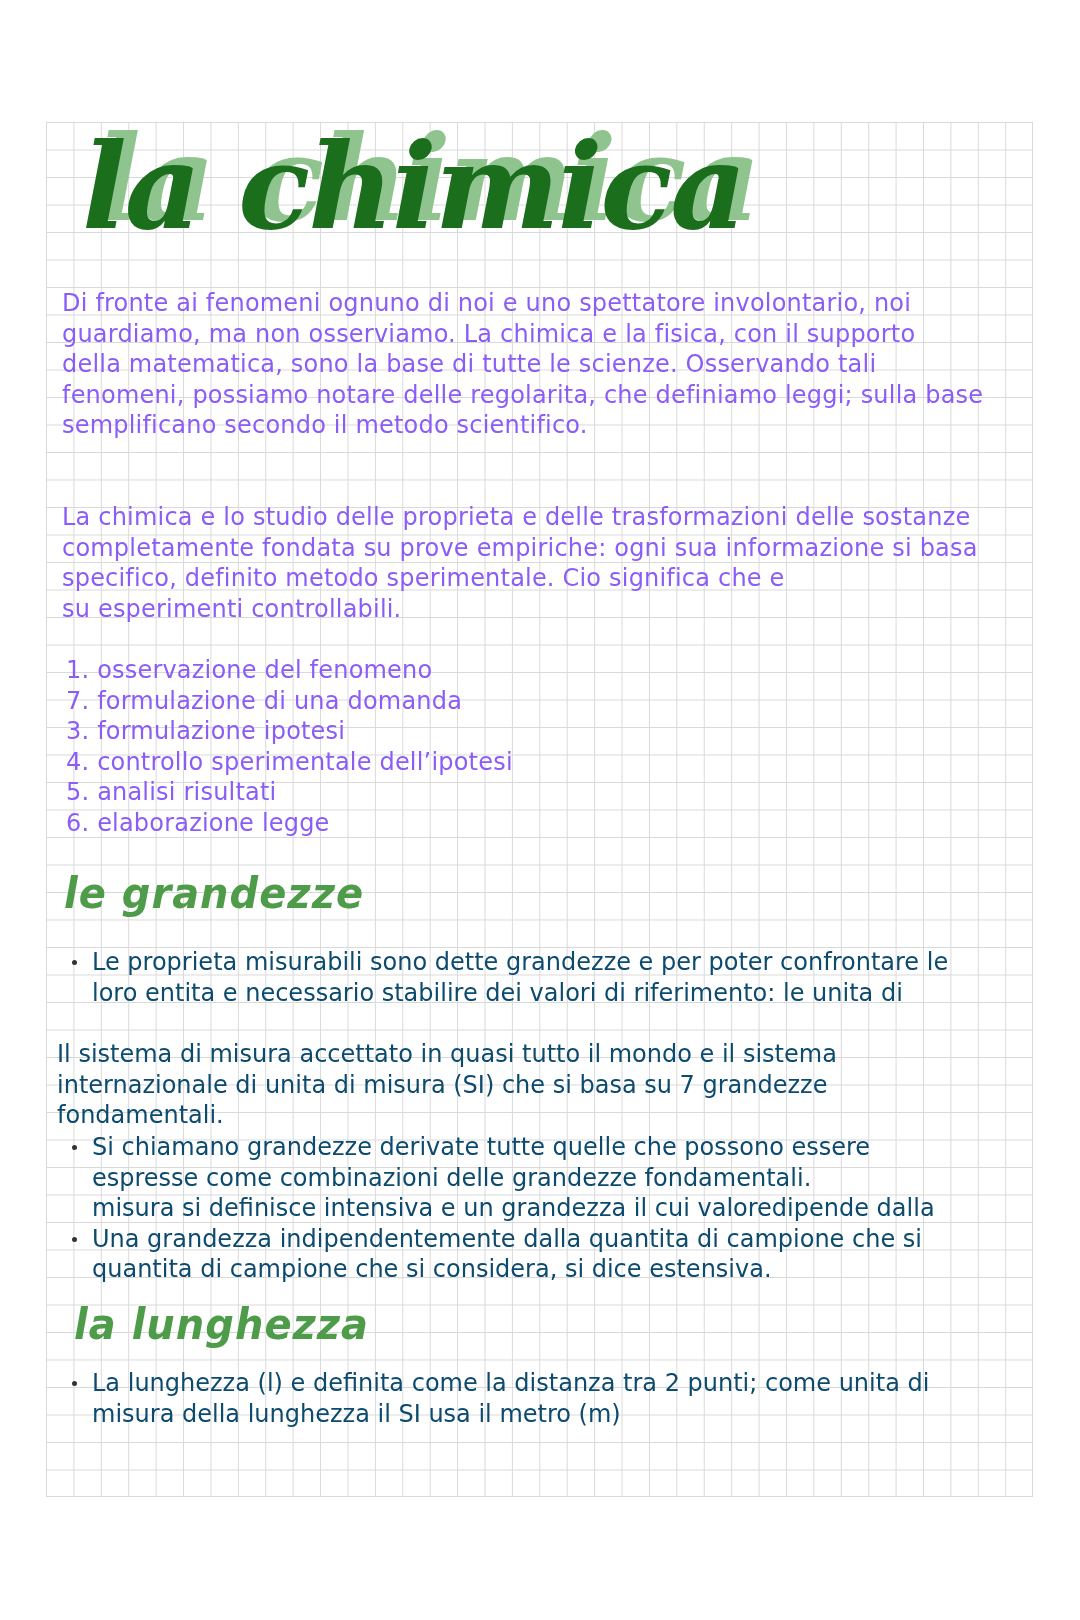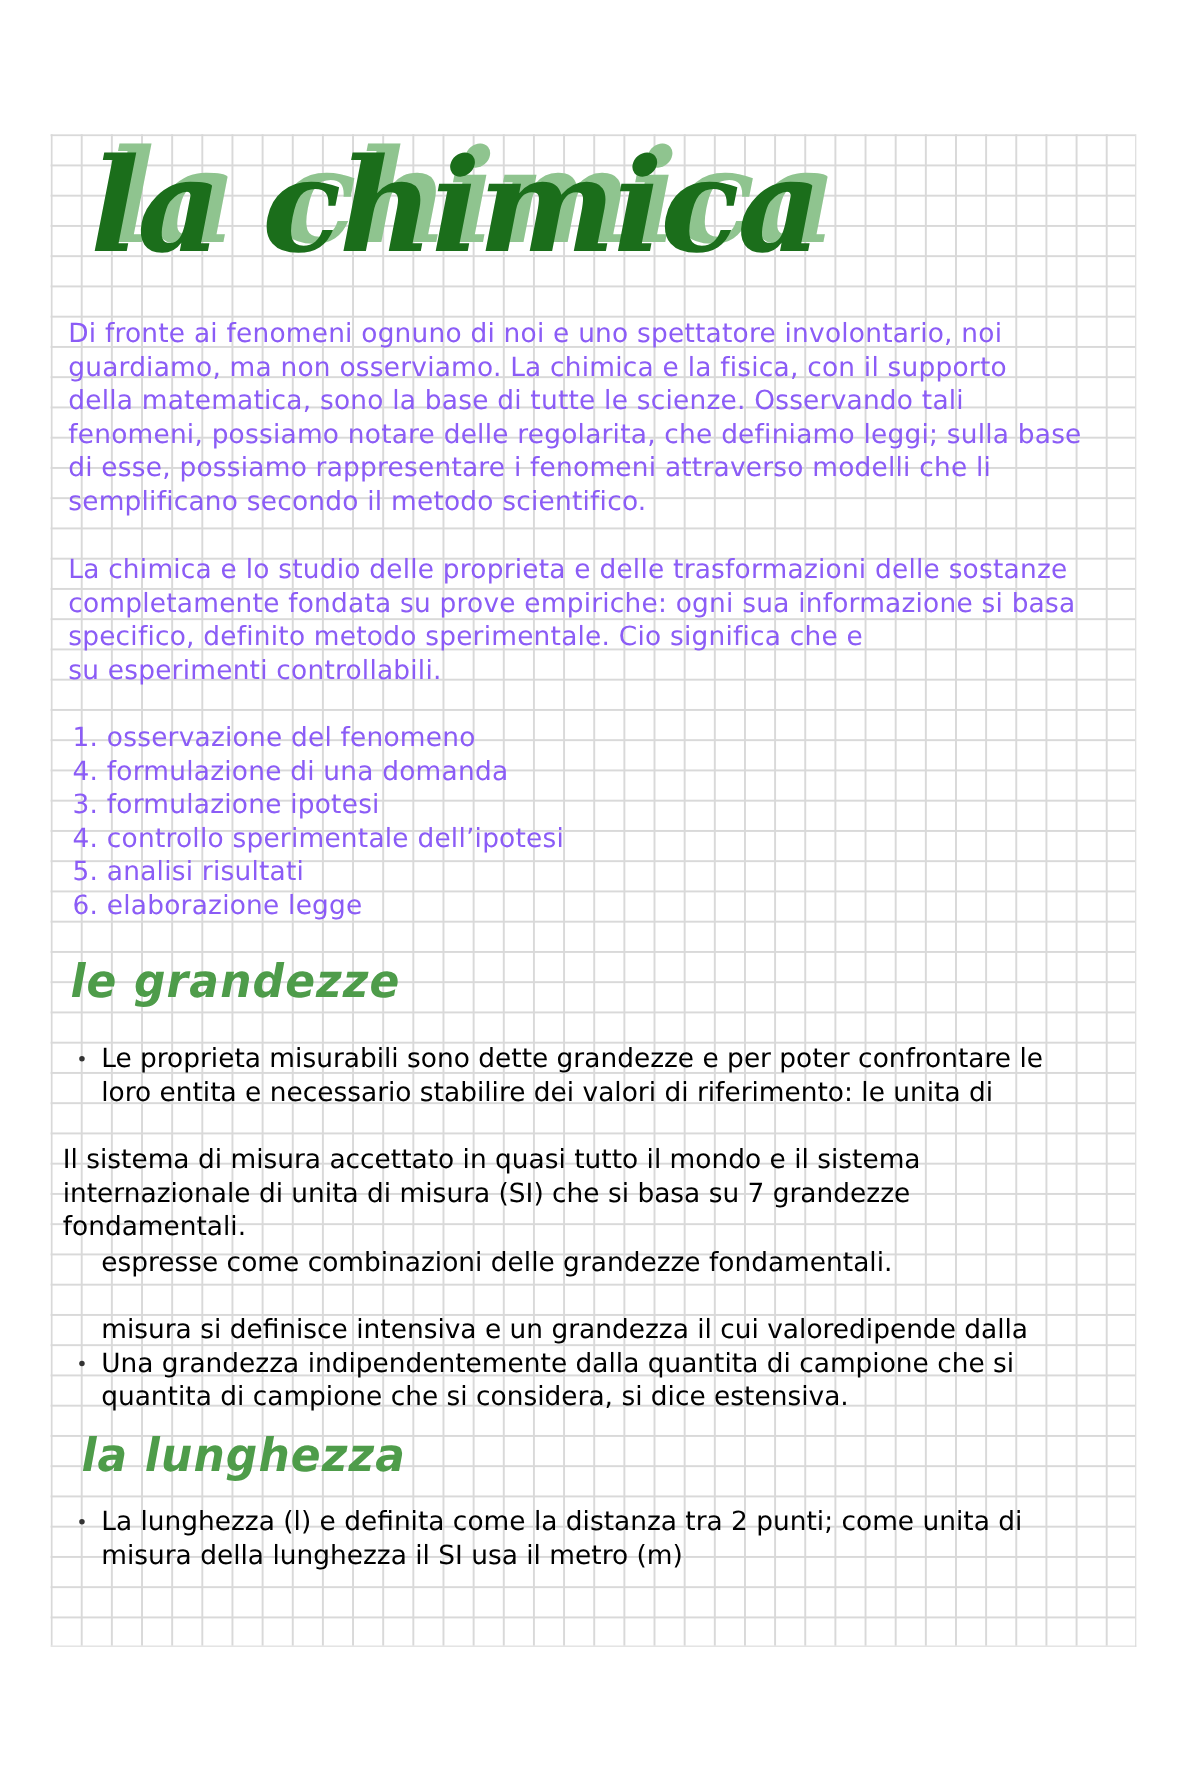--- a/index.html
+++ b/index.html
@@ -81,21 +81,21 @@
     white-space: nowrap;
     transform: scaleY(1.05);
   }
   .h-grandezze { left: 64px; top: 868px; }
   .h-lunghezza { left: 74px; top: 1299px; }
   .bullet-block {
     position: absolute;
     font-size: 24px;
     line-height: 30.6px;
     white-space: nowrap;
-    color: #000000;
+    color: #0c4a6e;
   }
   .bullet-block .line { display: block; height: 30.6px; position: relative; }
   .bullet-block .dot {
     position: absolute;
     left: -20px;
     top: 13px;
     width: 5px;
     height: 5px;
     border-radius: 50%;
     background: #333;
@@ -114,54 +114,54 @@
 <div class="title">
   <span class="shadow">la chimica</span>
   <span class="main">la chimica</span>
 </div>
 
 <div class="text p1">
   <span class="line">Di fronte ai fenomeni ognuno di noi e uno spettatore involontario, noi</span>
   <span class="line">guardiamo, ma non osserviamo. La chimica e la fisica,  con il supporto</span>
   <span class="line">della matematica, sono la base di tutte le scienze. Osservando tali</span>
   <span class="line">fenomeni, possiamo notare delle regolarita, che definiamo leggi; sulla base</span>
-  <span class="line">di esse, possiamo rappresentare i fenomeni attraverso modelli che li</span>
   <span class="line">semplificano secondo il metodo scientifico.</span>
 </div>
 
 <div class="text p2">
   <span class="line">La chimica e lo studio delle proprieta e delle trasformazioni delle sostanze</span>
   <span class="line">completamente fondata su prove empiriche: ogni sua informazione si basa</span>
   <span class="line">specifico, definito metodo sperimentale. Cio significa che e</span>
   <span class="line">su esperimenti controllabili.</span>
 </div>
 
 <div class="text steps">
   <span class="line">1. osservazione del fenomeno</span>
-  <span class="line">4. formulazione di una domanda</span>
+  <span class="line">7. formulazione di una domanda</span>
   <span class="line">3. formulazione ipotesi</span>
   <span class="line">4. controllo sperimentale dell’ipotesi</span>
   <span class="line">5. analisi risultati</span>
   <span class="line">6. elaborazione legge</span>
 </div>
 
 <div class="heading h-grandezze">le grandezze</div>
 
 <div class="bullet-block b1">
   <span class="line"><span class="dot"></span><span>Le proprieta misurabili sono dette grandezze e per poter confrontare le</span></span>
   <span class="line">loro entita e necessario stabilire dei valori di riferimento: le unita di</span>
 </div>
 
 <div class="bullet-block si">
   <span class="line">Il sistema di misura accettato in quasi tutto il mondo e il sistema</span>
   <span class="line">internazionale di unita di misura (SI) che si basa su 7 grandezze</span>
   <span class="line">fondamentali.</span>
 </div>
 
 <div class="bullet-block b2">
+  <span class="line"><span class="dot"></span><span>Si chiamano grandezze derivate tutte quelle che possono essere</span></span>
   <span class="line">espresse come combinazioni delle grandezze fondamentali.</span>
 </div>
 
 <div class="bullet-block b3">
   <span class="line">misura si definisce intensiva e un grandezza il cui valoredipende dalla</span>
   <span class="line"><span class="dot"></span><span>Una grandezza indipendentemente dalla quantita di campione che si</span></span>
   <span class="line">quantita di campione che si considera, si dice estensiva.</span>
 </div>
 
 <div class="heading h-lunghezza">la lunghezza</div>

